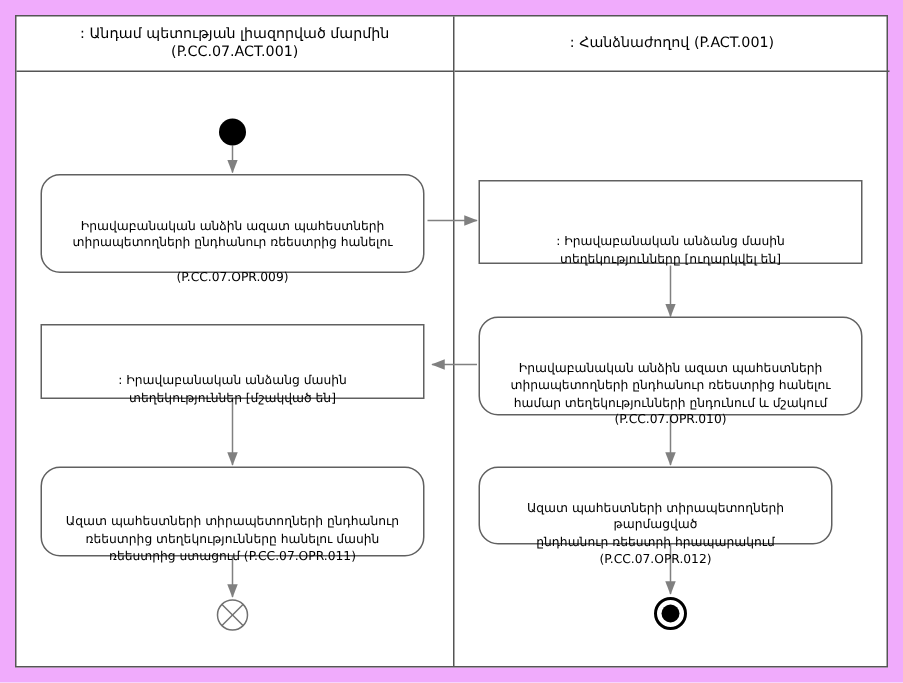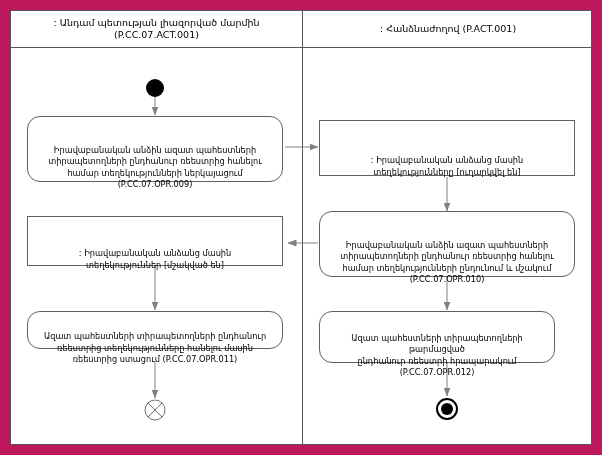--- a/index.html
+++ b/index.html
@@ -11,21 +11,21 @@
   body {
     font-family: "DejaVu Sans", sans-serif;
     width: 602px;
     height: 455px;
     overflow: hidden;
   }
   #diagram-root {
     position: relative;
     width: 602px;
     height: 455px;
-    background: #be185d;
+    background: #f0abfc;
   }
 
   
   .lane-frame {
     position: absolute;
     left: 10px;
     top: 10px;
     width: 582px;
     height: 435px;
     box-sizing: border-box;
@@ -180,21 +180,21 @@
       <line x1="162" y1="403" x2="148" y2="417" stroke="#707070" stroke-width="1"></line>
     </g>
   </svg>
 
   <div class="initial-node" style="left:146px; top:79px;"></div>
 
   <div class="node action-node" style="left:27px; top:116px; width:256px; height:66px;">
     <div class="node-text">
       <span>Իրավաբանական անձին ազատ պահեստների</span><br>
       <span>տիրապետողների ընդհանուր ռեեստրից հանելու</span><br>
-      <span>համար տեղեկությունների ներկայացում</span><br>
+      <br>
       <span>(P.CC.07.OPR.009)</span>
     </div>
   </div>
 
   <div class="node object-node" style="left:319px; top:120px; width:256px; height:56px;">
     <div class="node-text">
       <span>: Իրավաբանական անձանց մասին</span><br>
       <span>տեղեկությունները [ուղարկվել են]</span>
     </div>
   </div>
@@ -208,21 +208,21 @@
     </div>
   </div>
 
   <div class="node object-node" style="left:27px; top:216px; width:256px; height:50px;">
     <div class="node-text">
       <span>: Իրավաբանական անձանց մասին</span><br>
       <span>տեղեկություններ [մշակված են]</span>
     </div>
   </div>
 
-  <div class="node action-node" style="left:27px; top:311px; width:256px; height:38px;">
+  <div class="node action-node" style="left:27px; top:311px; width:256px; height:60px;">
     <div class="node-text">
       <span>Ազատ պահեստների տիրապետողների ընդհանուր</span><br>
       <span>ռեեստրից տեղեկությունները հանելու մասին</span><br>
       <span>ռեեստրից ստացում (P.CC.07.OPR.011)</span>
     </div>
   </div>
 
   <div class="node action-node" style="left:319px; top:311px; width:236px; height:52px;">
     <div class="node-text">
       <span>Ազատ պահեստների տիրապետողների թարմացված</span><br>

